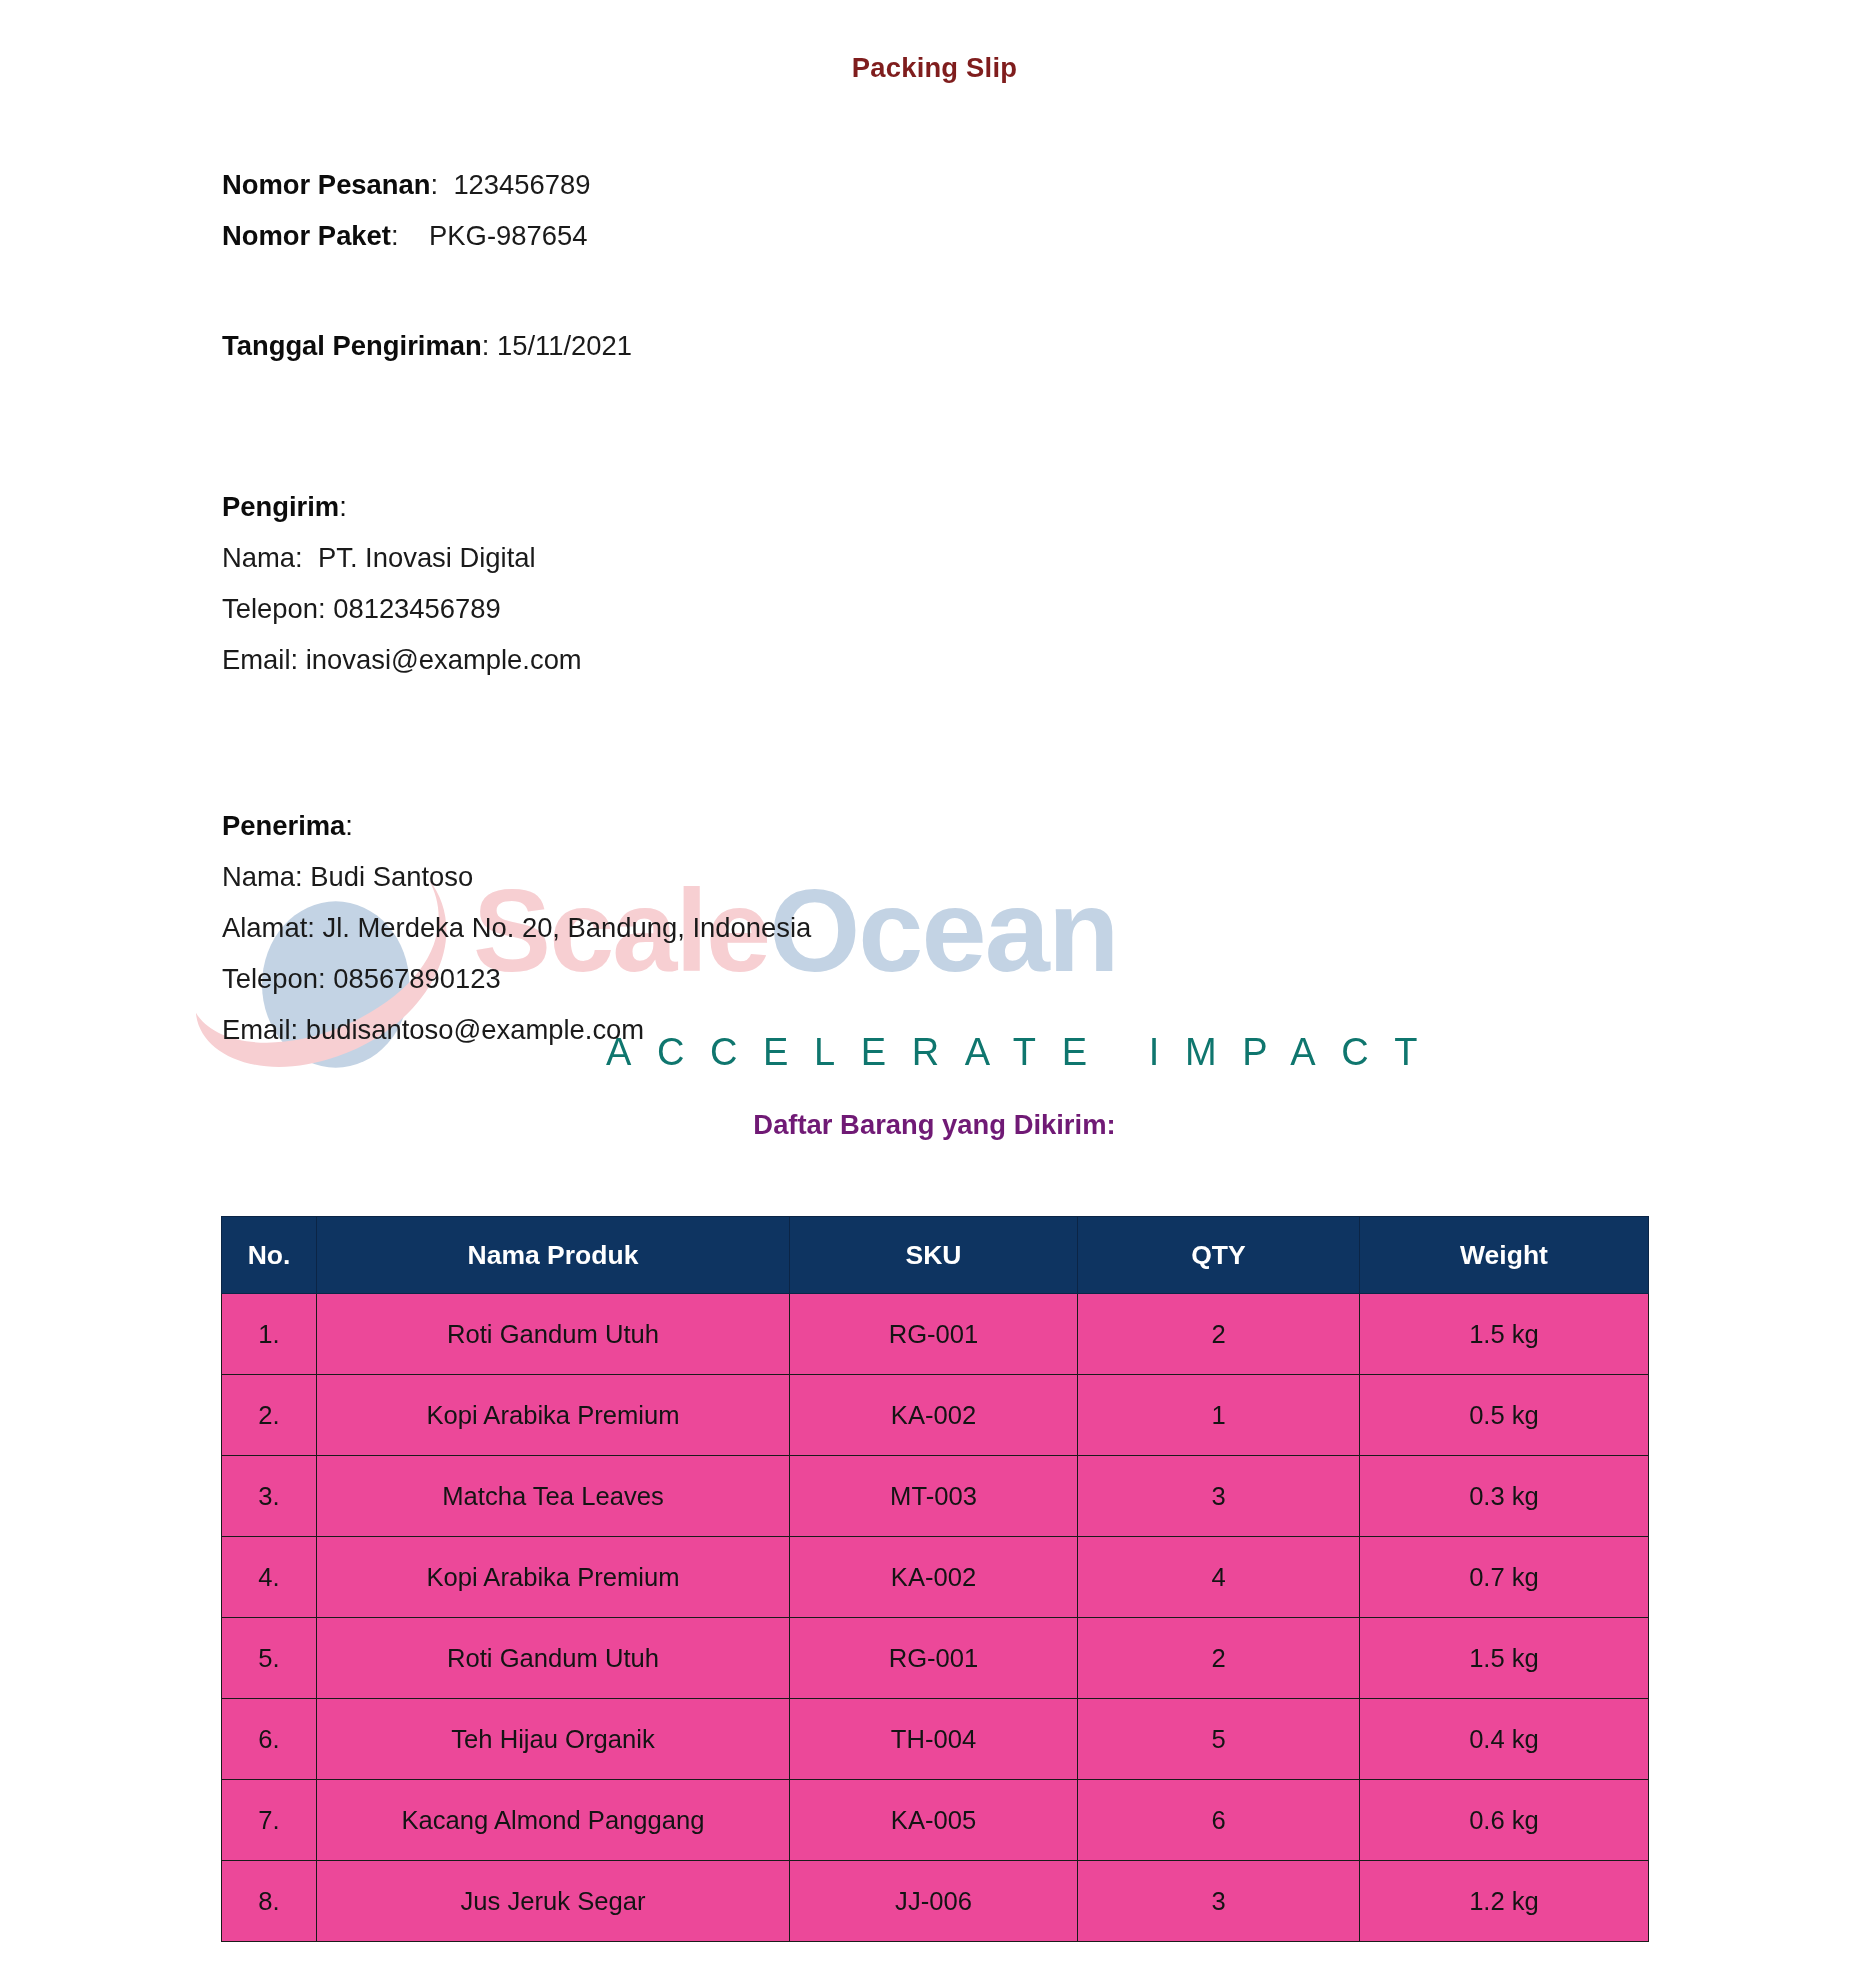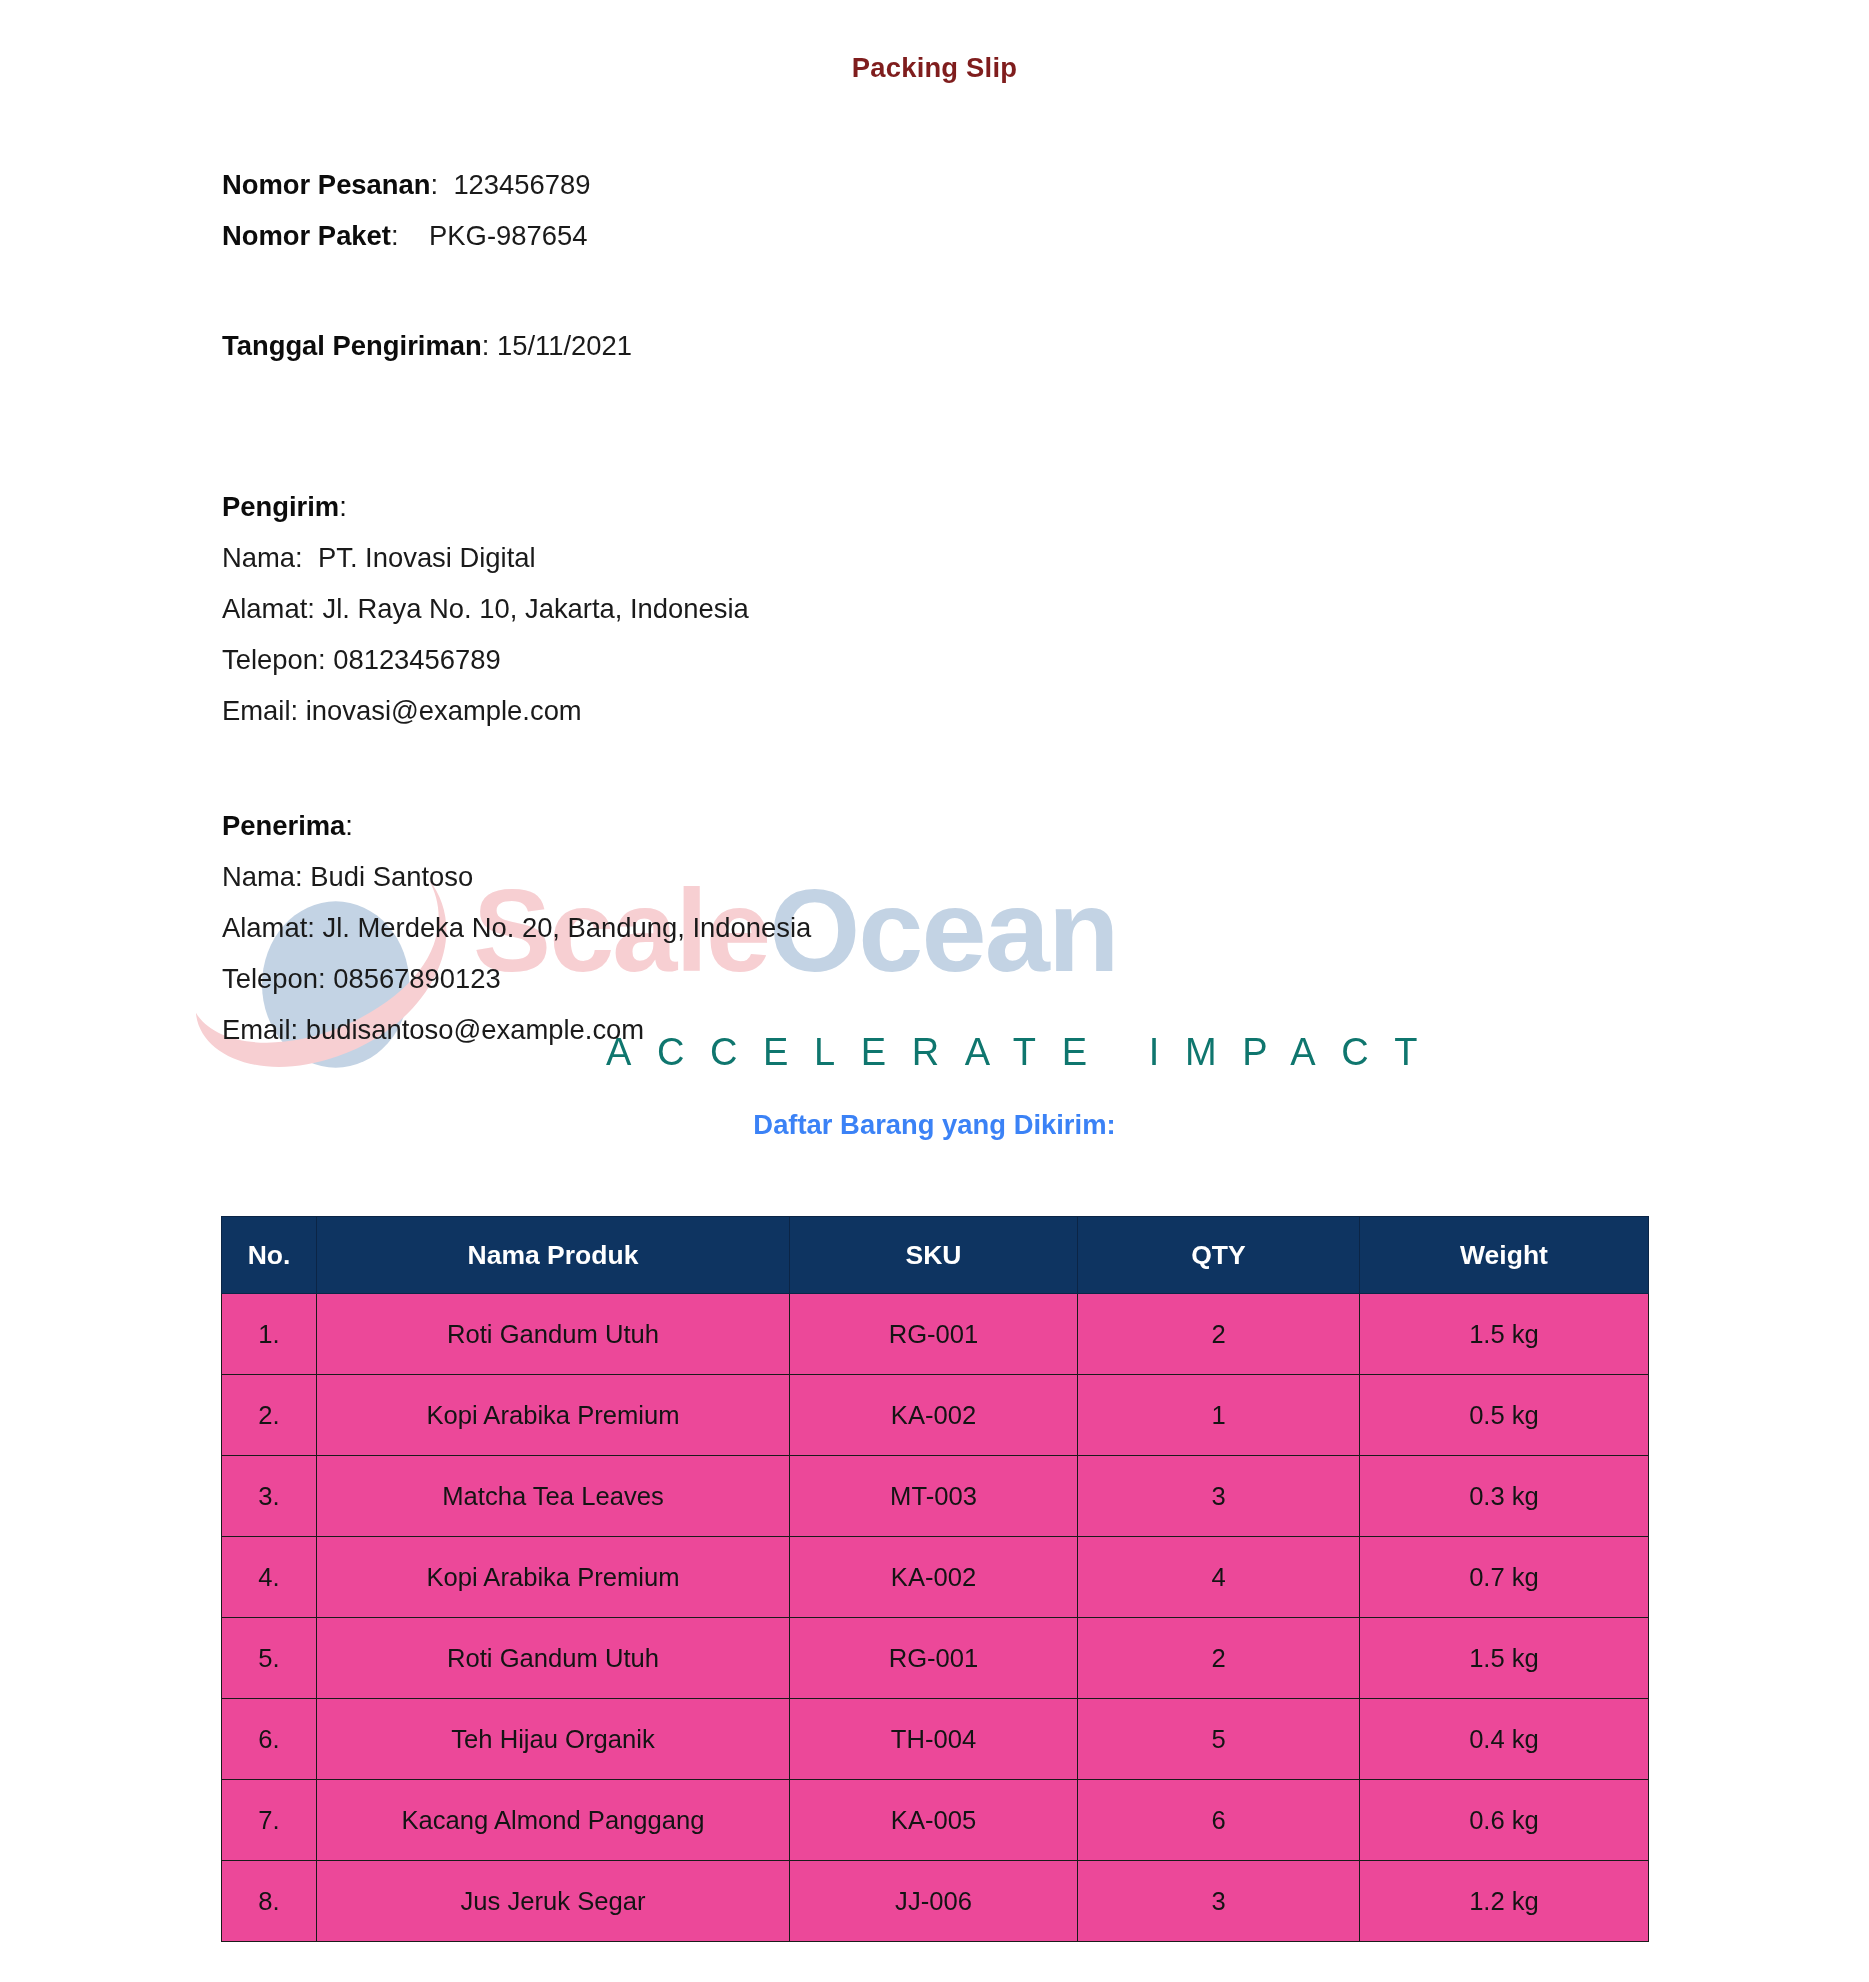--- a/index.html
+++ b/index.html
@@ -115,21 +115,21 @@
   .section-head span.colon { font-weight: 400; }
 
   .items-heading {
     position: absolute;
     left: 0;
     top: 1109px;
     width: 1869px;
     text-align: center;
     font-size: 27.4px;
     font-weight: 700;
-    color: #3b82f6;
+    color: #701a75;
   }
 
   
   .table-wrap {
     position: absolute;
     left: 221px;
     top: 1216px;
     width: 1426px;
   }
   table.items {
@@ -194,22 +194,20 @@
 
     <div class="block" id="ship-date-block">
       <div class="ln"><b>Tanggal Pengiriman</b>:
         <span>15/11/2021</span></div>
     </div>
 
     <div class="block" id="sender-block">
       <div class="section-head"><span>Pengirim</span><span class="colon">:</span></div>
       <div class="ln"><span>Nama:</span>&nbsp;
         <span>PT. Inovasi Digital</span></div>
-      <div class="ln"><span>Alamat:</span>
-        <span>Jl. Raya No. 10, Jakarta, Indonesia</span></div>
       <div class="ln"><span>Telepon:</span>
         <span>08123456789</span></div>
       <div class="ln"><span>Email:</span>
         <span>inovasi@example.com</span></div>
     </div>
 
     <div class="block" id="recipient-block">
       <div class="section-head"><span>Penerima</span><span class="colon">:</span></div>
       <div class="ln"><span>Nama:</span>
         <span>Budi Santoso</span></div>

